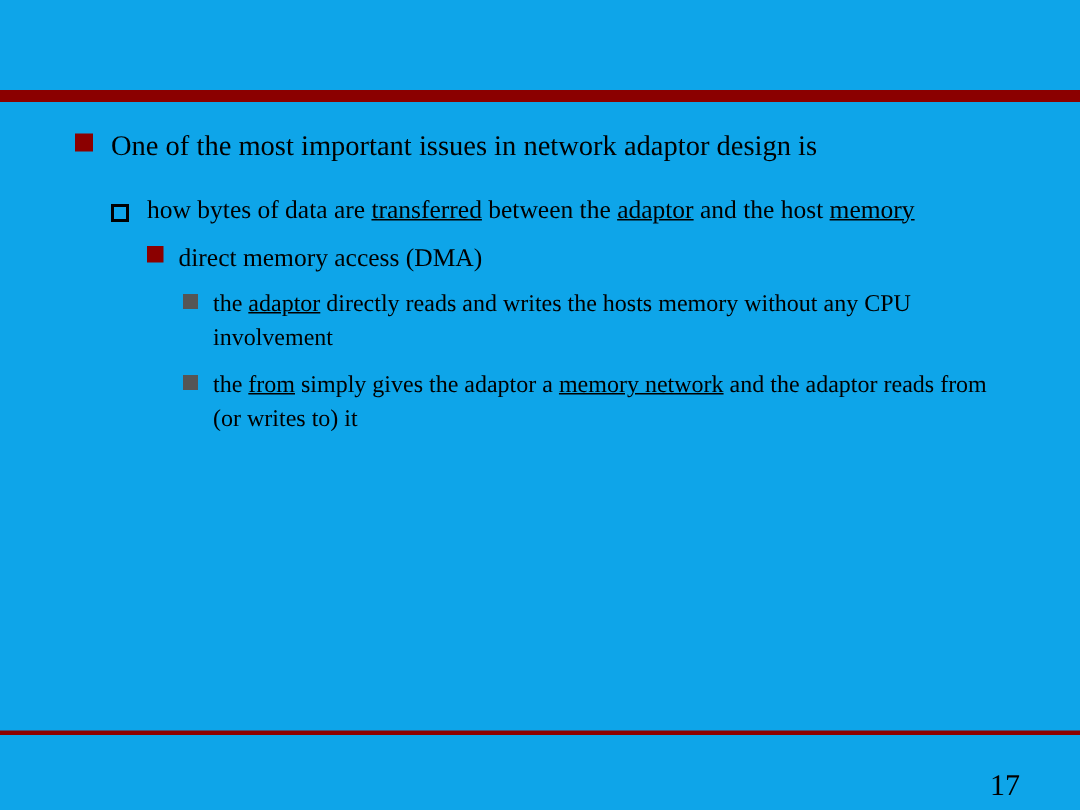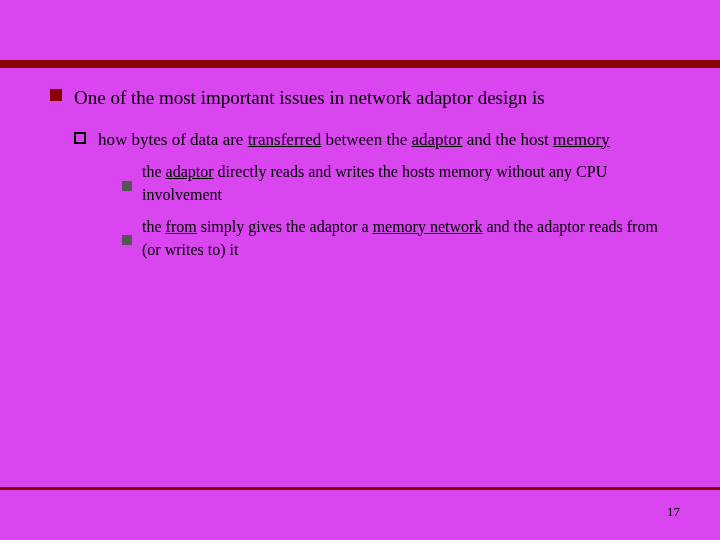--- a/index.html
+++ b/index.html
@@ -13,21 +13,21 @@
       height: 540px;
       background: #ffffff;
       font-family: 'Times New Roman', Times, serif;
       overflow: hidden;
       position: relative;
     }
 
     .slide-container {
       width: 720px;
       height: 540px;
-      background: #d946ef;
+      background: #0ea5e9;
       position: relative;
       padding: 20px 40px 40px 40px;
     }
 
     .top-bar {
       height: 8px;
       background: #8B0000;
       width: 100%;
       margin-bottom: 0;
       position: absolute;
@@ -73,21 +73,21 @@
       color: #000000;
     }
 
     .sub-level1 {
       margin-left: 24px;
       margin-bottom: 10px;
     }
 
     .sub-level1-item {
       display: flex;
-      align-items: flex-start;
+      align-items: center;
     }
 
     .bullet-open-square {
       width: 12px;
       height: 12px;
       border: 2px solid #000000;
       margin-top: 4px;
       margin-right: 12px;
       flex-shrink: 0;
       background: transparent;
@@ -120,21 +120,21 @@
       flex-shrink: 0;
     }
 
     .sub-level3 {
       margin-left: 24px;
       margin-top: 6px;
     }
 
     .sub-level3-item {
       display: flex;
-      align-items: center;
+      align-items: flex-start;
       margin-bottom: 8px;
     }
 
     .bullet-small-square {
       width: 10px;
       height: 10px;
       background: #555555;
       margin-top: 5px;
       margin-right: 10px;
       flex-shrink: 0;
@@ -145,23 +145,23 @@
       line-height: 1.45;
       color: #000000;
     }
 
     u {
       text-decoration: underline;
     }
 
     .page-number {
       position: absolute;
-      bottom: 20px;
+      bottom: 4px;
       right: 40px;
-      font-size: 13px;
+      font-size: 20px;
       color: #000000;
     }
   </style>
 </head>
 <body>
 
 <div class="slide-container">
 
   <div class="top-bar"></div>
   <div class="bottom-bar"></div>
@@ -177,20 +177,24 @@
 
     <div class="sub-level1">
       <div class="sub-level1-item">
         <div class="bullet-open-square"></div>
         <div class="sub-text">
           how bytes of data are <u>transferred</u> between the <u>adaptor</u> and the host <u>memory</u>
         </div>
       </div>
 
       <div class="sub-level2">
+        <div class="sub-level2-item">
+          <div class="bullet-filled-square-small"></div>
+          <div class="sub-text">direct memory access (DMA)</div>
+        </div>
 
         <div class="sub-level3">
 
           <div class="sub-level3-item">
             <div class="bullet-small-square"></div>
             <div class="level3-text">
               the <u>adaptor</u> directly reads and writes the hosts memory without any CPU involvement
             </div>
           </div>
 

